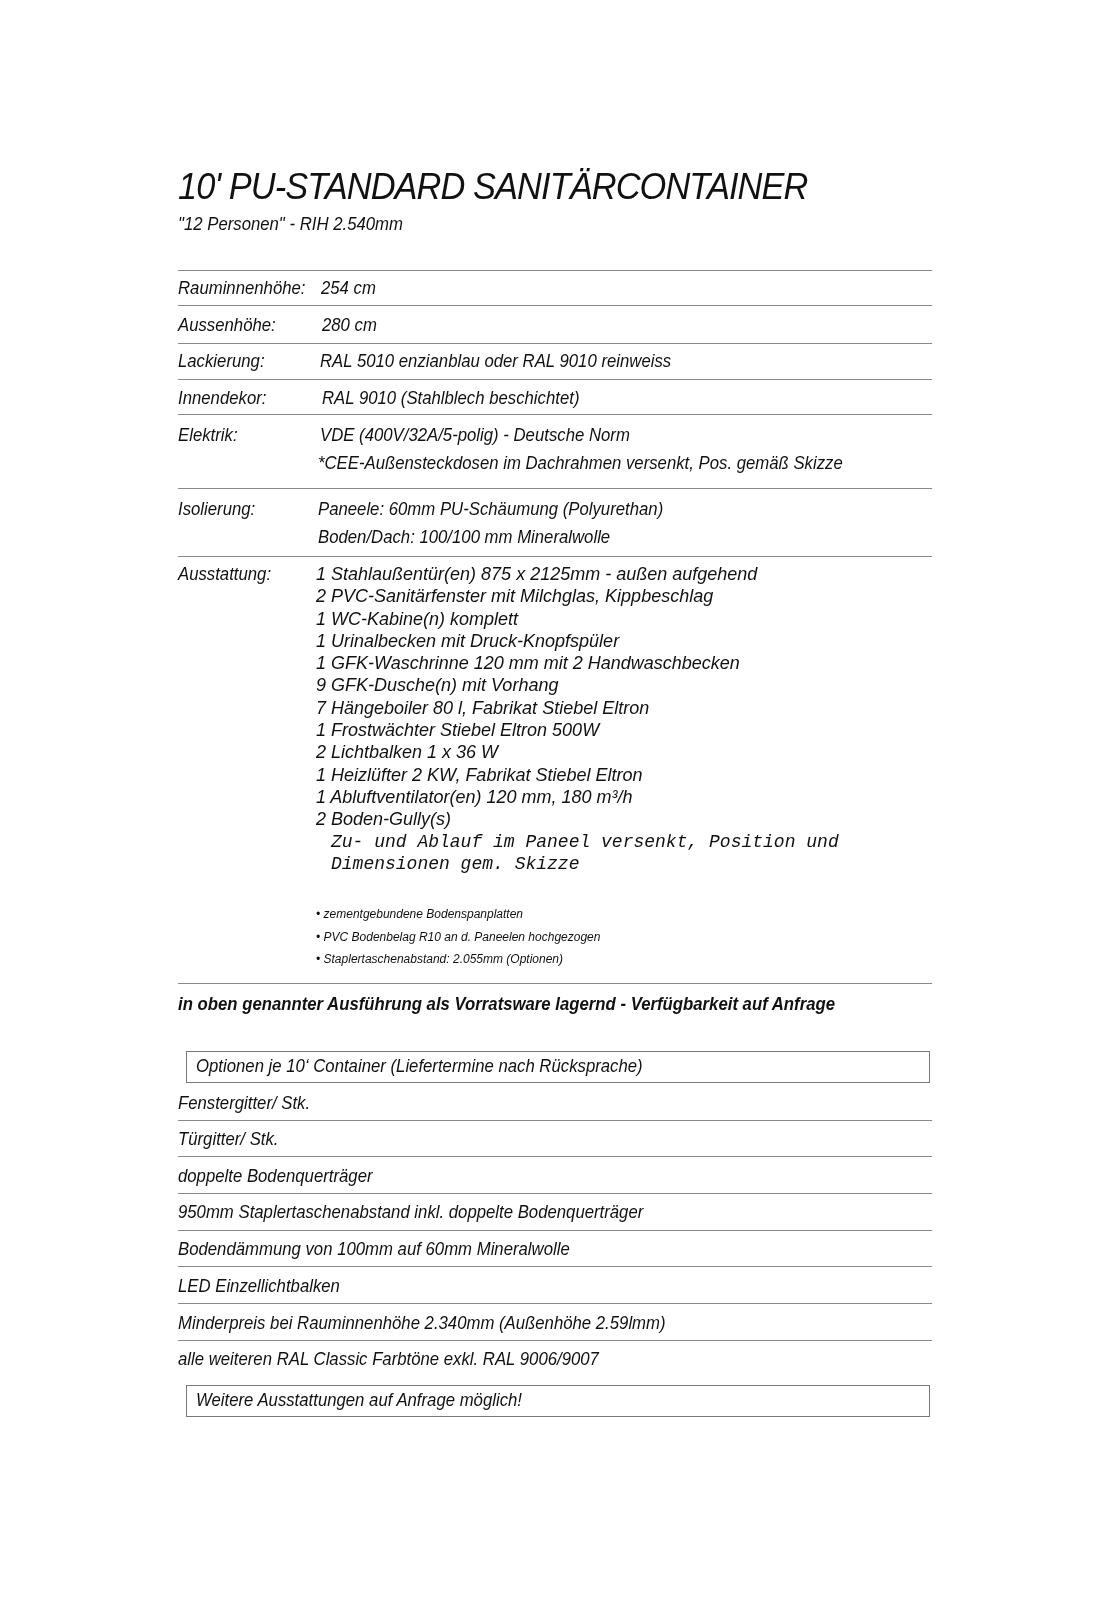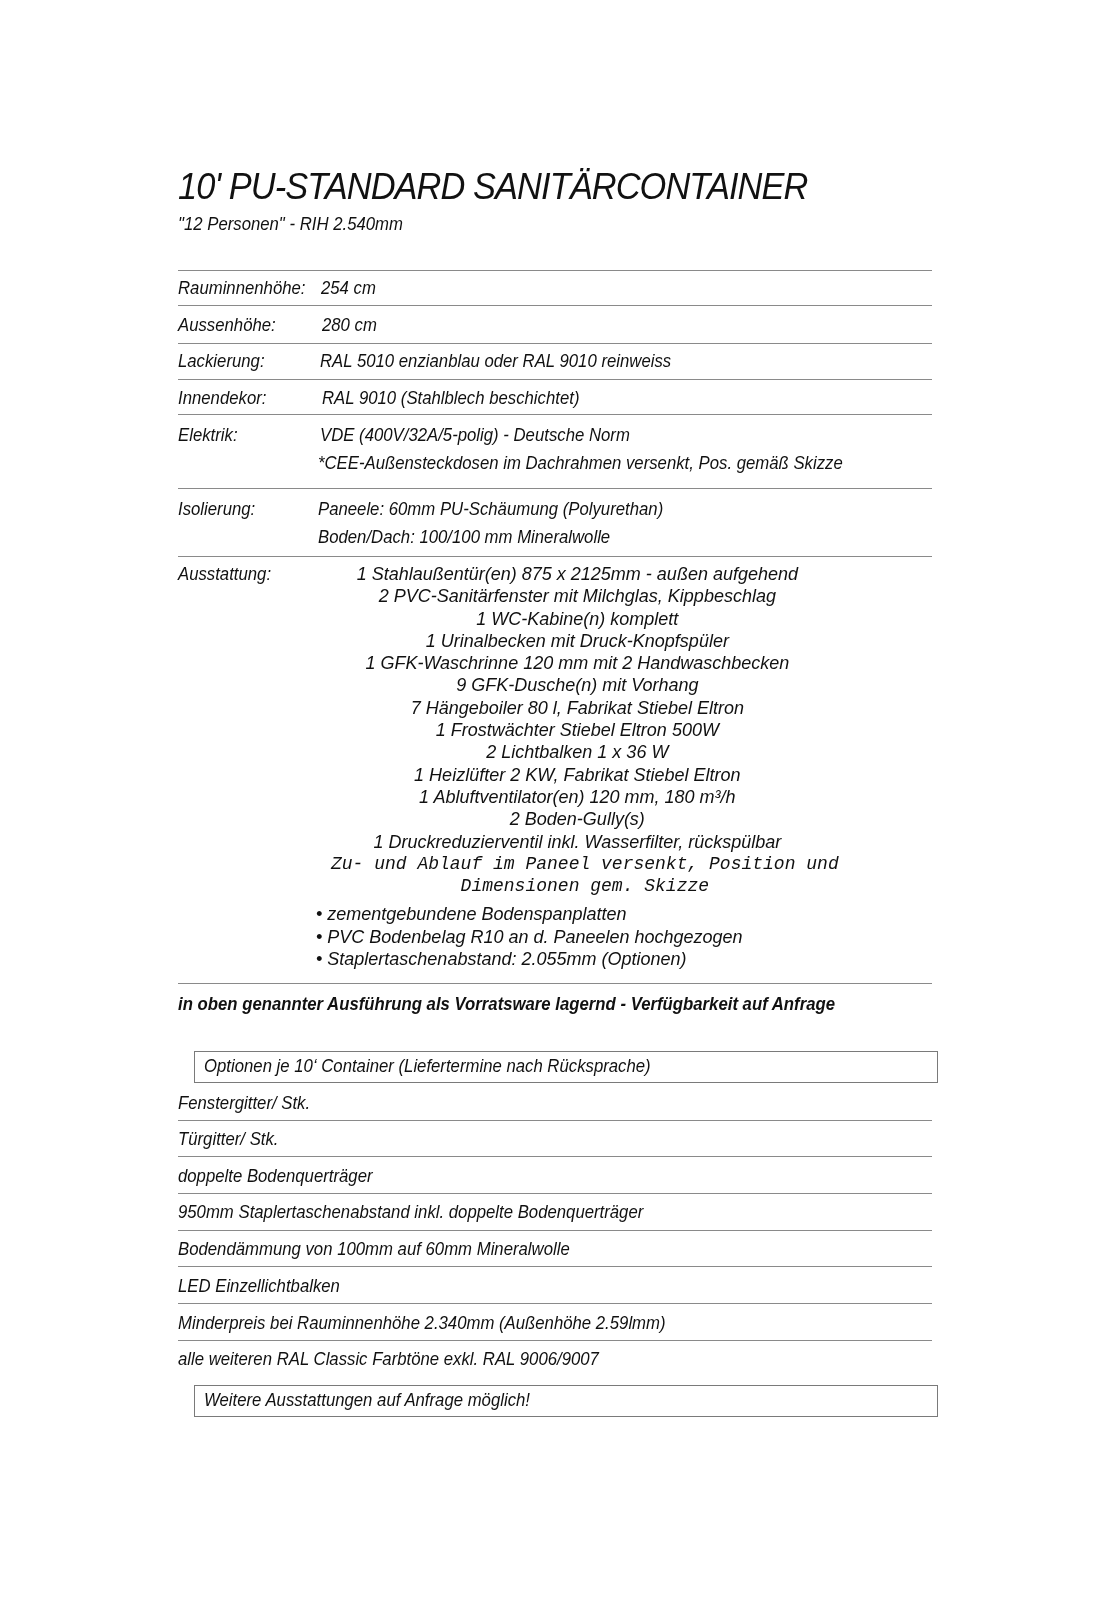--- a/index.html
+++ b/index.html
@@ -6,27 +6,27 @@
   body { width: 1100px; height: 1606px; position: relative; overflow: hidden;
          font-family: "Liberation Sans", sans-serif; color: #111; font-style: italic; }
   .page { position: absolute; left: 178px; top: 0; width: 754px; }
   .title { position: absolute; top: 166px; left: 0; font-size: 37px; letter-spacing: -1px;
            font-weight: normal; margin: 0; white-space: nowrap; transform: scaleX(0.93); transform-origin: left; }
   .subtitle { position: absolute; top: 214px; left: 0; font-size: 18px; transform: scaleX(0.93); transform-origin: left; white-space: nowrap; }
   .hr { position: absolute; left: 0; width: 754px; height: 0; border-top: 1.5px solid #8a8a8a; }
   .spec { position: absolute; left: 0; font-size: 18px; white-space: nowrap; }
   .spec .label { position: absolute; left: 0; transform: scaleX(0.93); transform-origin: left; }
   .spec .val { position: absolute; transform: scaleX(0.93); transform-origin: left; }
-  .equip { position: absolute; left: 144px; font-size: 18px; line-height: 22.3px; white-space: nowrap; text-align: center; }
+  .equip { position: absolute; left: 144px; font-size: 18px; line-height: 22.3px; white-space: nowrap; }
   .equip div { height: 22.3px; }
   .equip .indent { padding-left: 15px; font-family: Liberation Mono, monospace; }
-  .bullets { position: absolute; left: 142px; font-size: 18px; line-height: 22.5px; white-space: nowrap; }
+  .bullets { position: absolute; left: 142px; font-size: 12px; line-height: 22.5px; white-space: nowrap; }
   .notice { position: absolute; left: 0; top: 994px; font-size: 18px; font-weight: bold; white-space: nowrap;
             transform: scaleX(0.93); transform-origin: left; }
-  .box { position: absolute; left: 16px; width: 742px; border: 1.5px solid #7a7a7a; height: 30px; font-style: italic; }
+  .box { position: absolute; left: 8px; width: 742px; border: 1.5px solid #7a7a7a; height: 30px; font-style: italic; }
   .box span { position: absolute; left: 9px; top: 4px; font-size: 18px; white-space: nowrap; transform: scaleX(0.93); transform-origin: left; }
   .opt { position: absolute; left: 0; font-size: 18px; white-space: nowrap; transform: scaleX(0.93); transform-origin: left; }
 </style>
 </head>
 <body>
 
 <div class="page">
   <h1 class="title">10' PU-STANDARD SANITÄRCONTAINER</h1>
   <div class="subtitle">"12 Personen" - RIH 2.540mm</div>
 
@@ -73,21 +73,20 @@
     <div>1 WC-Kabine(n) komplett</div>
     <div>1 Urinalbecken mit Druck-Knopfspüler</div>
     <div>1 GFK-Waschrinne 120 mm mit 2 Handwaschbecken</div>
     <div>9 GFK-Dusche(n) mit Vorhang</div>
     <div>7 Hängeboiler 80 l, Fabrikat Stiebel Eltron</div>
     <div>1 Frostwächter Stiebel Eltron 500W</div>
     <div>2 Lichtbalken 1 x 36 W</div>
     <div>1 Heizlüfter 2 KW, Fabrikat Stiebel Eltron</div>
     <div>1 Abluftventilator(en) 120 mm, 180 m³/h</div>
     <div>2 Boden-Gully(s)</div>
-    <div>1 Druckreduzierventil inkl. Wasserfilter, rückspülbar</div>
     <div class="indent">Zu- und Ablauf im Paneel versenkt, Position und</div>
     <div class="indent">Dimensionen gem. Skizze</div>
   </div>
 
   <div class="bullets" style="top:903px; left:138px">
     <div>• zementgebundene Bodenspanplatten</div>
     <div>• PVC Bodenbelag R10 an d. Paneelen hochgezogen</div>
     <div>• Staplertaschenabstand: 2.055mm (Optionen)</div>
   </div>
 

